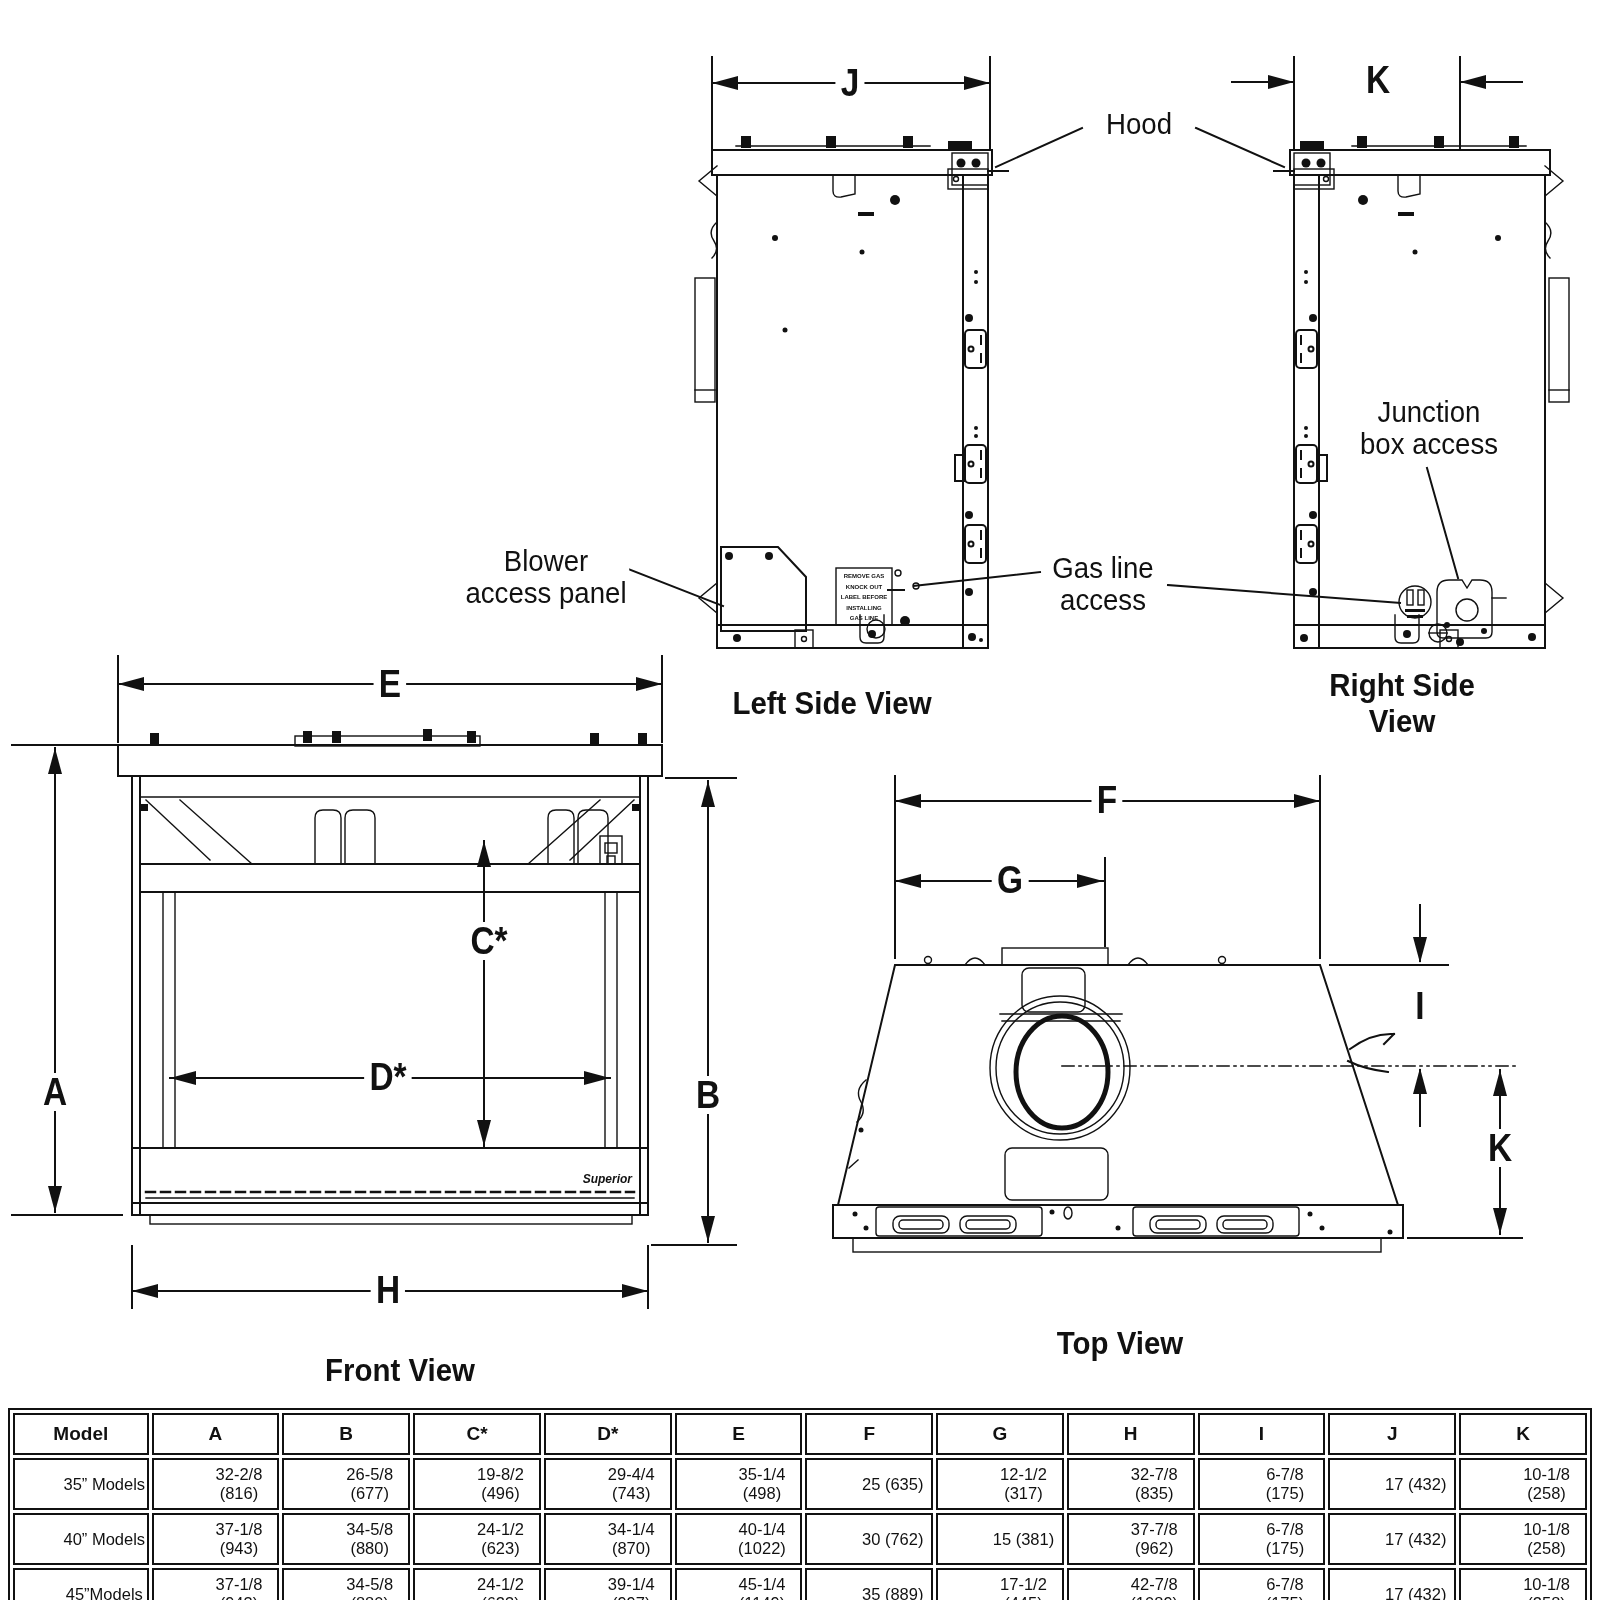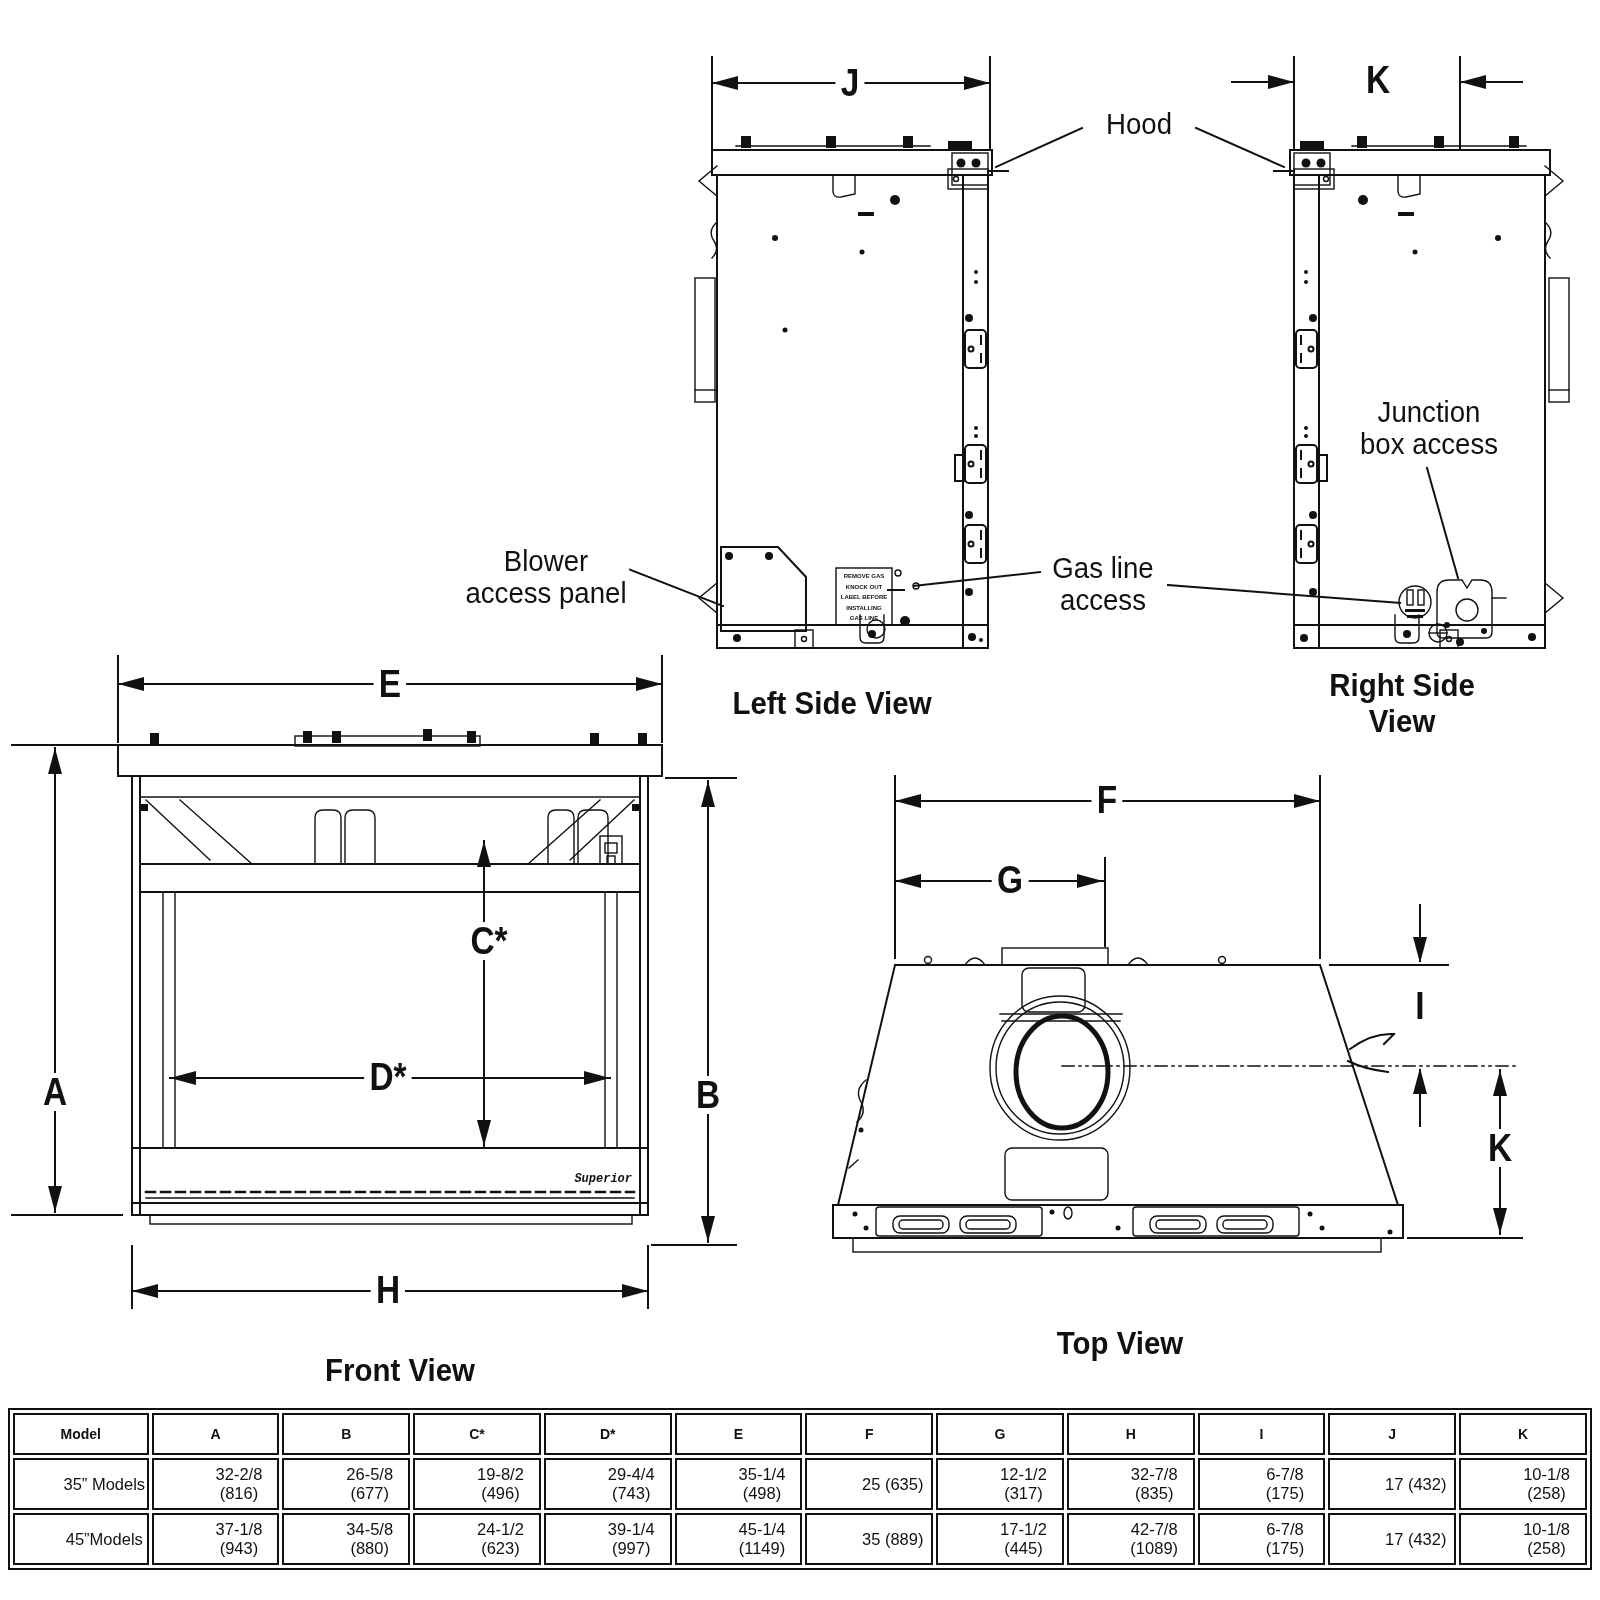--- a/index.html
+++ b/index.html
@@ -16,29 +16,29 @@
   svg.art .hatch { stroke-dasharray:9 6; stroke-width:2.5; }
 
   .lbl { position:absolute; transform:translate(-50%,-50%); white-space:pre-line; text-align:center; }
   .dim { font-size:38px; font-weight:600; background:#fff; padding:0 6px; line-height:1;
          transform:translate(-50%,-50%) scaleX(.88); }
   .ann { font-size:30px; font-weight:500; line-height:1.08; background:#fff; padding:0 3px;
          transform:translate(-50%,-50%) scaleX(.92); }
   .vtitle { font-size:31px; font-weight:bold; transform:translate(-50%,-50%) scaleX(.95); }
   .tinylabel { position:absolute; font-size:6px; font-weight:bold; line-height:1.75;
                text-align:center; white-space:pre-line; }
-  .logo { position:absolute; font-family:Liberation Mono, monospace; font-style:italic;
+  .logo { position:absolute; font-family:Liberation Sans, sans-serif; font-style:italic;
           font-size:12px; font-weight:bold; text-align:right; }
 
   table.dims { position:absolute; left:8px; top:1408px; width:1584px;
                border-collapse:separate; border-spacing:3px; table-layout:fixed;
                border:2px solid #111; }
   table.dims th, table.dims td { border:2px solid #111; text-align:center;
                vertical-align:middle; padding:5px 1px; background:#fff; }
-  table.dims th { font-size:14px; font-weight:bold; height:28px;margin-top:48px; }
+  table.dims th { font-size:19px; font-weight:bold; height:28px;margin-top:48px; }
   table.dims td { font-size:16.5px; height:33px;padding-left:48px; }
 </style>
 </head>
 <body>
 
 <div class="canvas">
 
 <svg class="art" width="1600" height="1600" viewBox="0 0 1600 1600">
 
   <g>
@@ -474,20 +474,34 @@
           <td>29-4/4 (743)</td>
           <td>35-1/4 (498)</td>
           <td>25 (635)</td>
           <td>12-1/2 (317)</td>
           <td>32-7/8 (835)</td>
           <td>6-7/8 (175)</td>
           <td>17 (432)</td>
           <td>10-1/8 (258)</td>
         </tr>
         <tr>
+          <td>40” Models</td>
+          <td>37-1/8 (943)</td>
+          <td>34-5/8 (880)</td>
+          <td>24-1/2 (623)</td>
+          <td>34-1/4 (870)</td>
+          <td>40-1/4 (1022)</td>
+          <td>30 (762)</td>
+          <td>15 (381)</td>
+          <td>37-7/8 (962)</td>
+          <td>6-7/8 (175)</td>
+          <td>17 (432)</td>
+          <td>10-1/8 (258)</td>
+        </tr>
+        <tr>
           <td>45”Models</td>
           <td>37-1/8 (943)</td>
           <td>34-5/8 (880)</td>
           <td>24-1/2 (623)</td>
           <td>39-1/4 (997)</td>
           <td>45-1/4 (1149)</td>
           <td>35 (889)</td>
           <td>17-1/2 (445)</td>
           <td>42-7/8 (1089)</td>
           <td>6-7/8 (175)</td>

